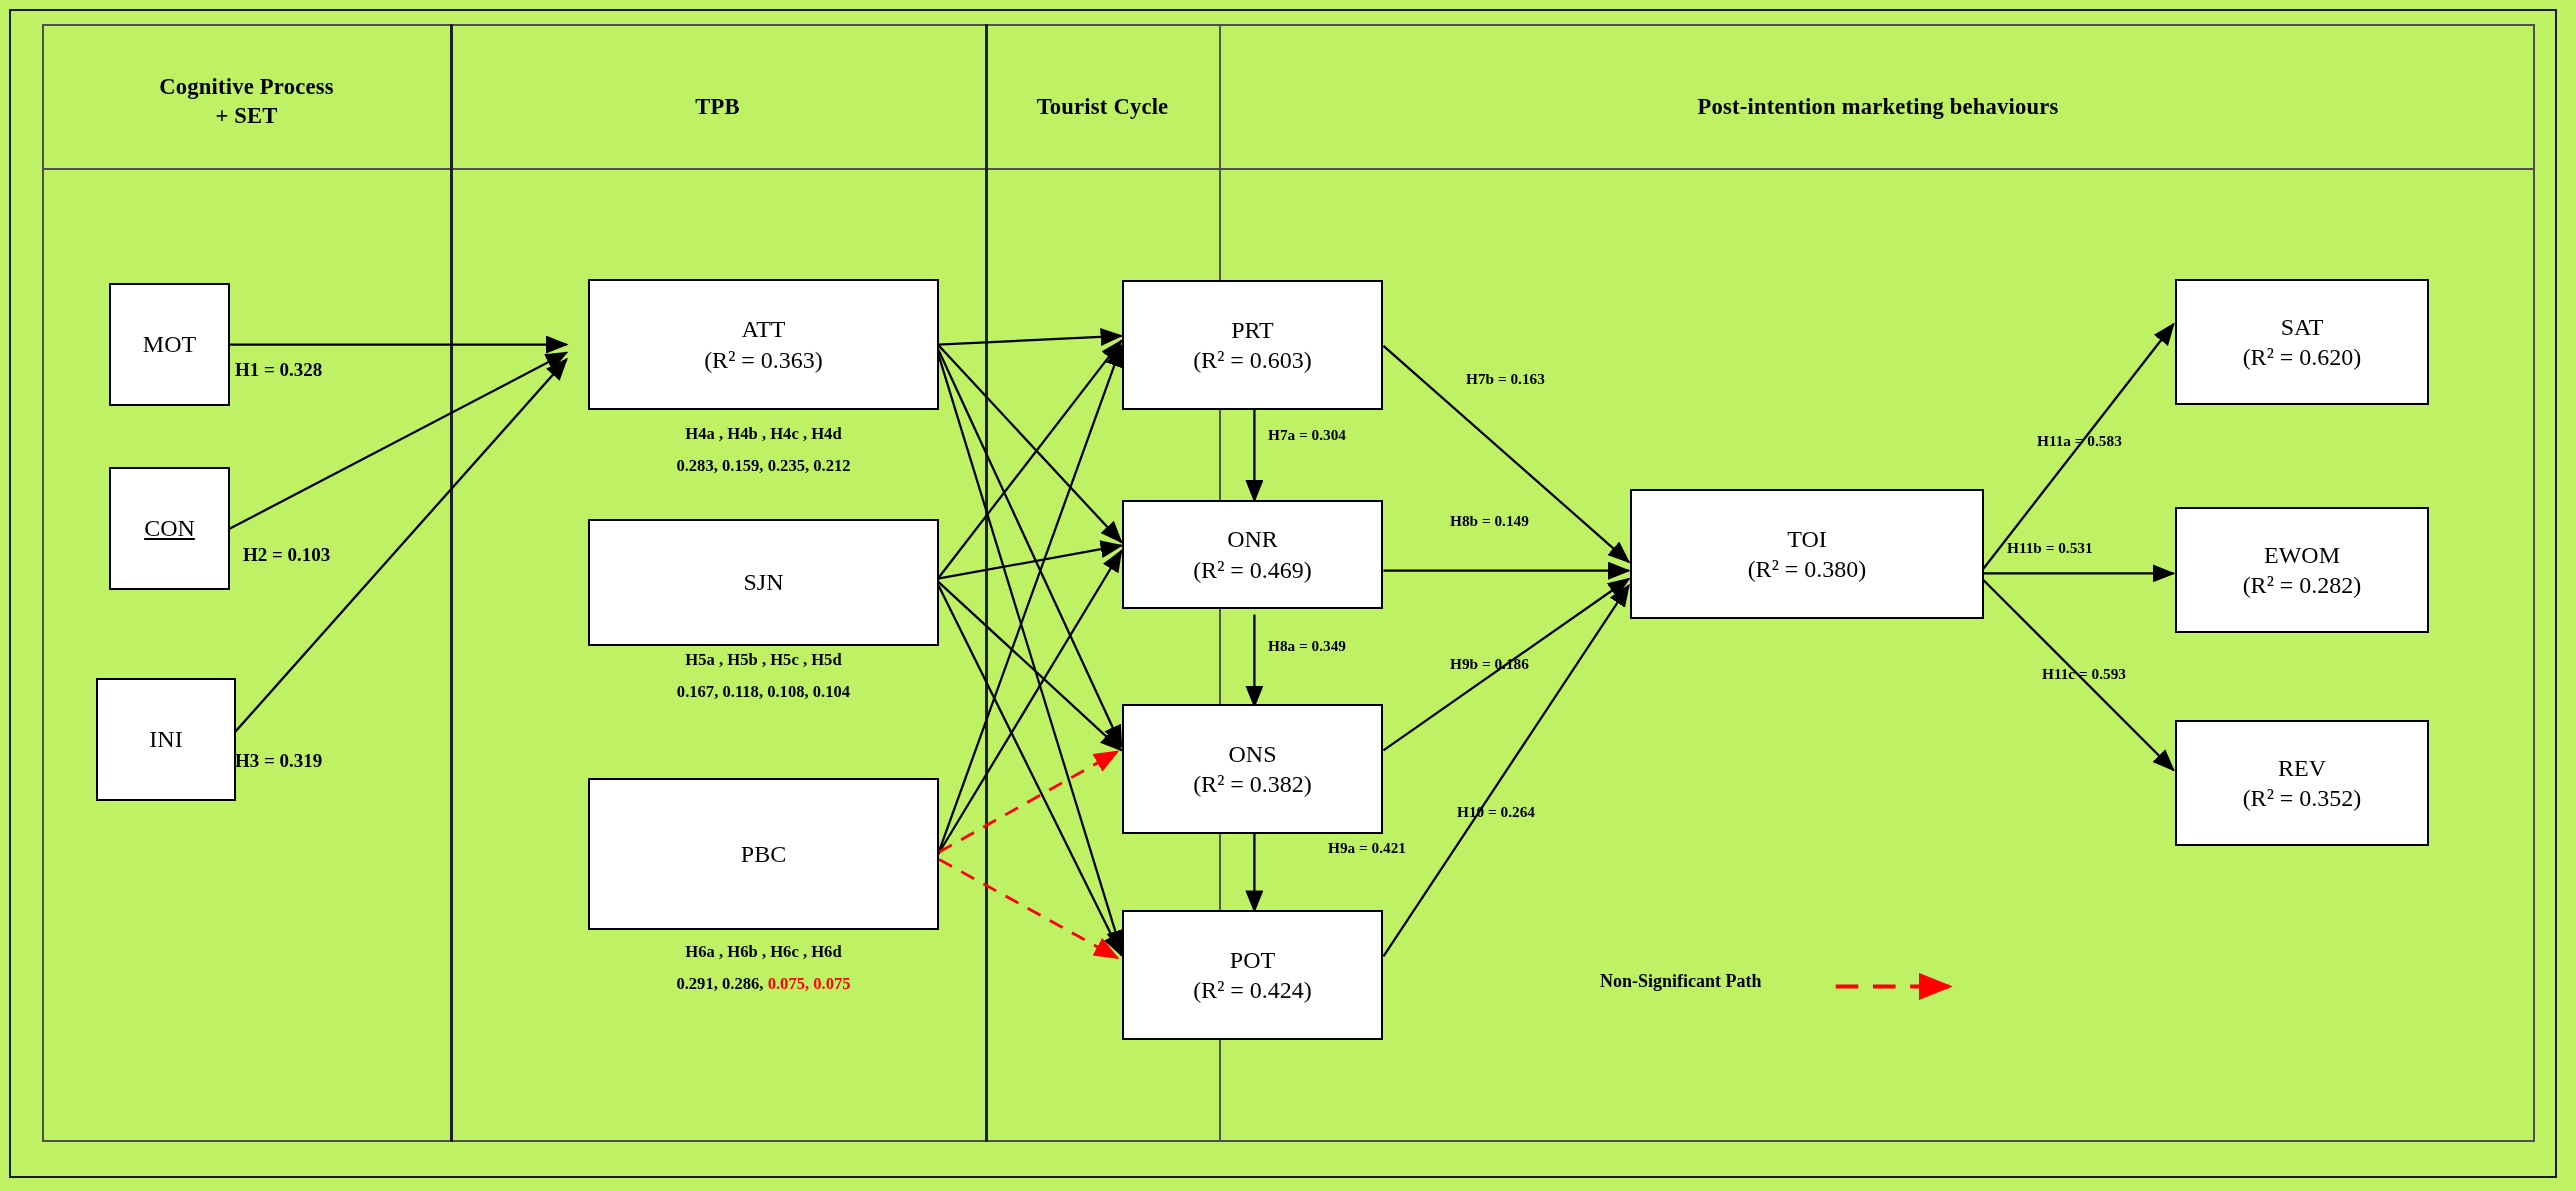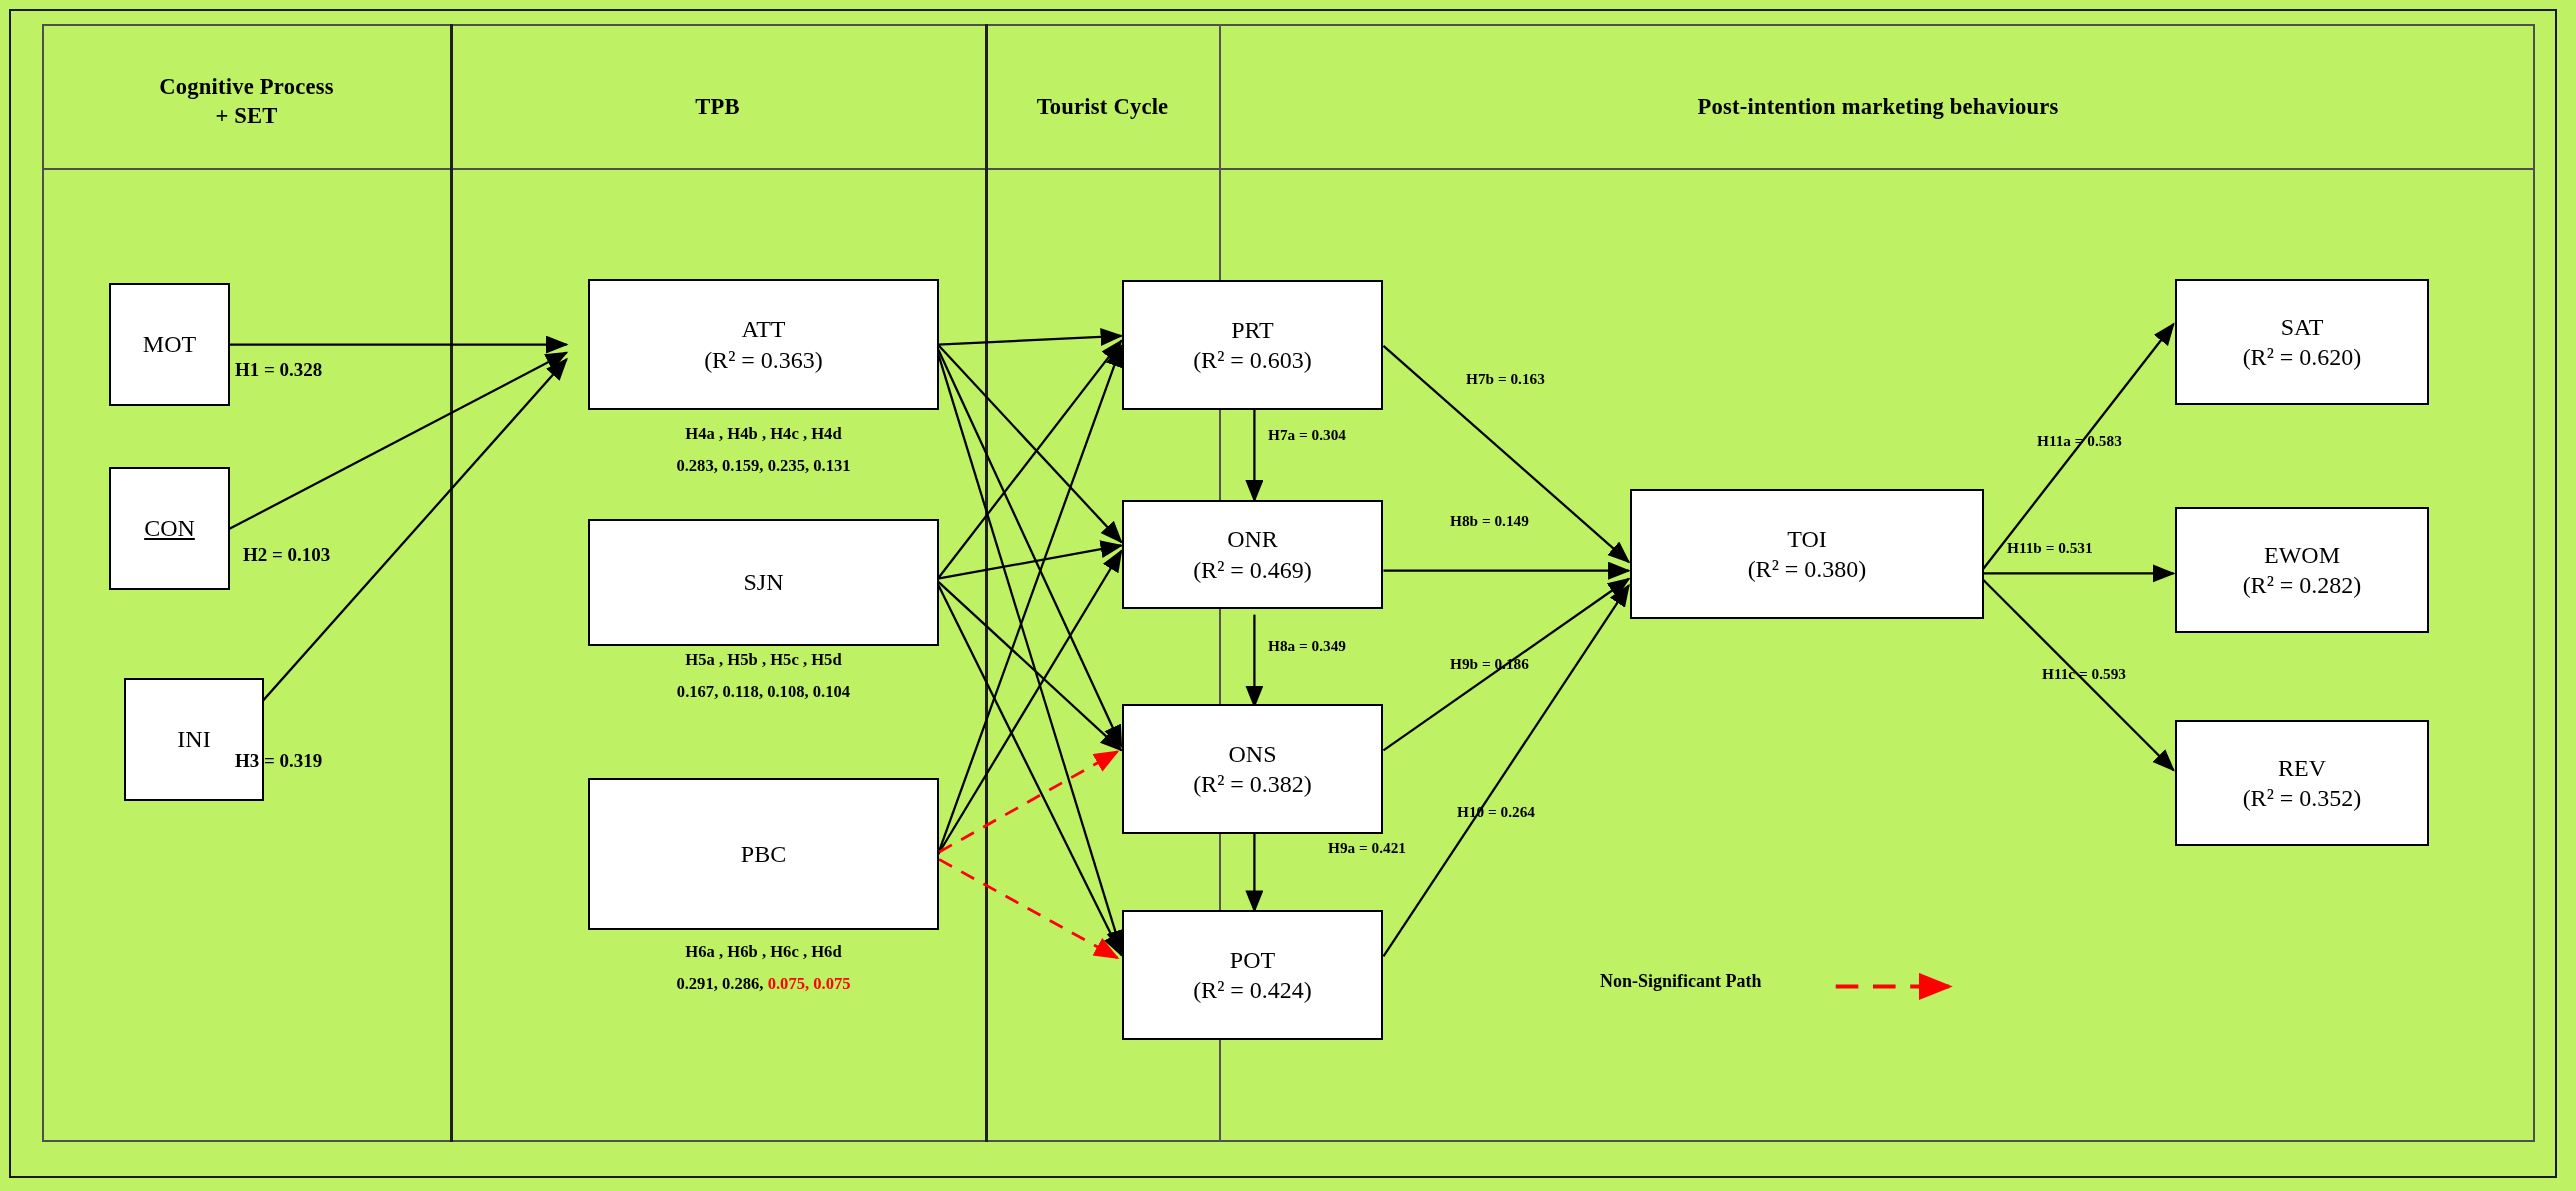--- a/index.html
+++ b/index.html
@@ -232,21 +232,21 @@
       <path d="M2760,1483 L2930,1483" stroke="#ff0000" stroke-width="6" stroke-dasharray="34 22" fill="none" marker-end="url(#ahleg)"></path>
     </g>
   </svg>
 
   <div class="node" style="left:109px; top:283px; width:121px; height:123px;">
     <div class="nd-name">MOT</div>
   </div>
   <div class="node" style="left:109px; top:467px; width:121px; height:123px;text-decoration:underline;">
     <div class="nd-name">CON</div>
   </div>
-  <div class="node" style="left:124px; top:678px; width:140px; height:123px;">
+  <div class="node" style="left:96px; top:678px; width:140px; height:123px;">
     <div class="nd-name">INI</div>
   </div>
 
   <div class="node" style="left:588px; top:279px; width:351px; height:131px;">
     <div class="nd-name">ATT</div>
     <div class="nd-r2">(R² = 0.363)</div>
   </div>
   <div class="node" style="left:588px; top:519px; width:351px; height:127px;">
     <div class="nd-name">SJN</div>
   </div>
@@ -301,21 +301,21 @@
   <div class="plabel mid" style="left:1450px; top:512px;">H8b = 0.149</div>
   <div class="plabel mid" style="left:1450px; top:655px;">H9b = 0.186</div>
   <div class="plabel mid" style="left:1457px; top:803px;">H10 = 0.264</div>
 
   <div class="plabel mid" style="left:2037px; top:432px;">H11a = 0.583</div>
   <div class="plabel mid" style="left:2007px; top:539px;">H11b = 0.531</div>
   <div class="plabel mid" style="left:2042px; top:665px;">H11c = 0.593</div>
 
   <div class="hblock" style="left:588px; top:418px; width:351px;">
     <div>H4a ,  H4b , H4c ,  H4d</div>
-    <div><span>0.283, 0.159, 0.235, 0.131</span></div>
+    <div><span>0.283, 0.159, 0.235, 0.212</span></div>
   </div>
 
   <div class="hblock" style="left:588px; top:644px; width:351px;">
     <div>H5a ,  H5b , H5c ,  H5d</div>
     <div><span>0.167, 0.118, 0.108, 0.104</span></div>
   </div>
 
   <div class="hblock" style="left:588px; top:936px; width:351px;">
     <div>H6a ,  H6b , H6c ,  H6d</div>
     <div><span>0.291, 0.286, </span><span class="nonsig">0.075, 0.075</span></div>

